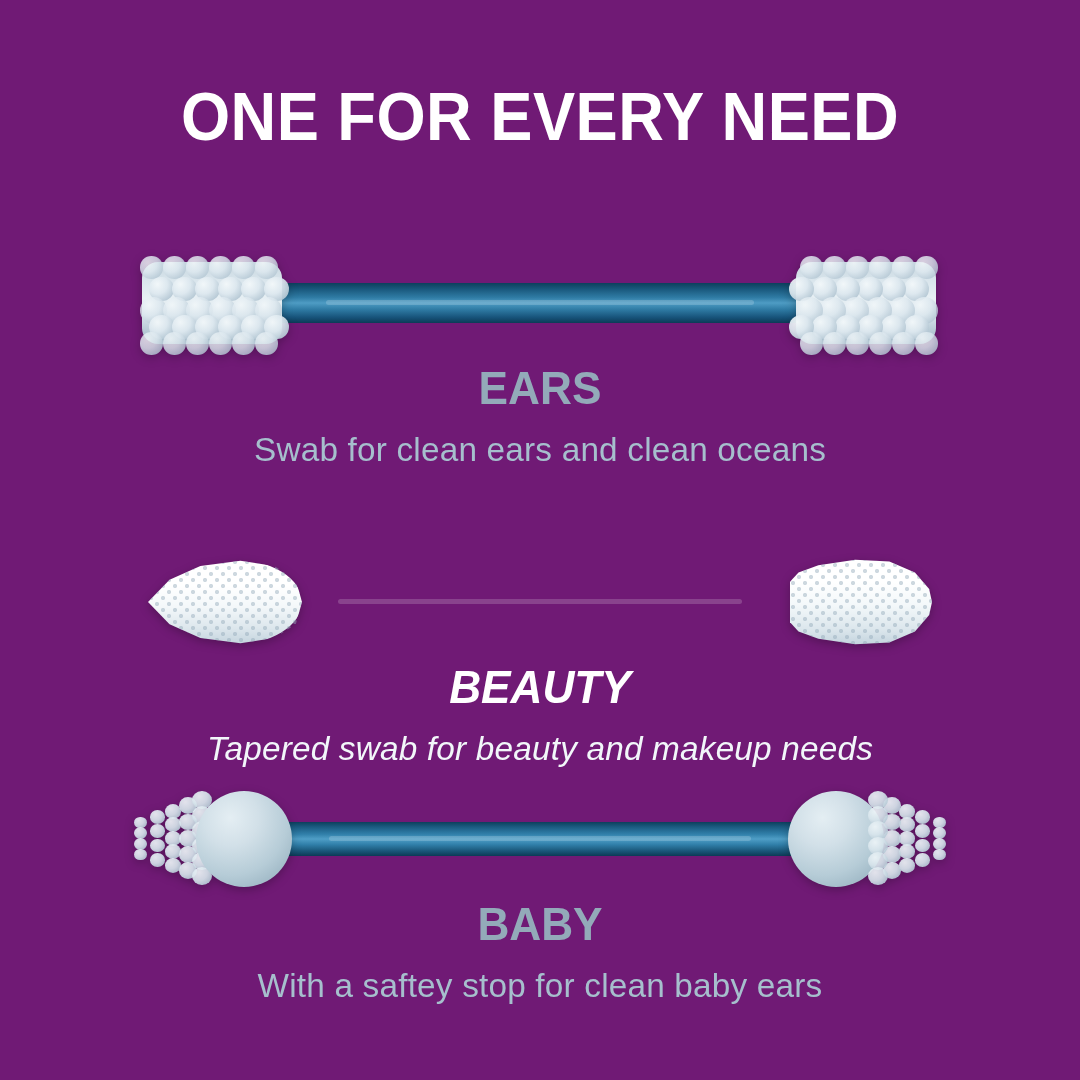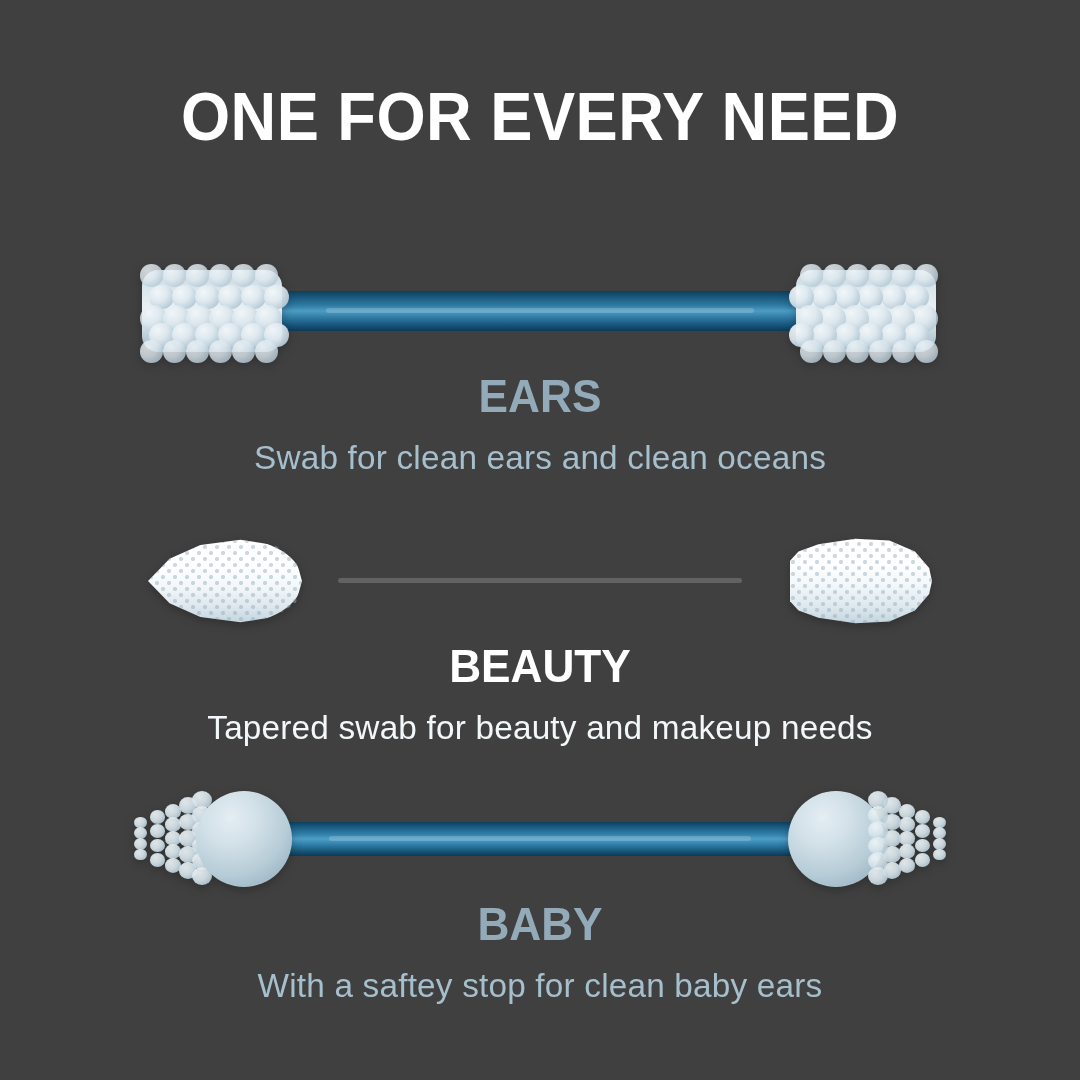--- a/index.html
+++ b/index.html
@@ -12,21 +12,21 @@
     height: 1080px;
     overflow: hidden;
     font-family: "Liberation Sans", sans-serif;
     -webkit-font-smoothing: antialiased;
   }
 
   .poster {
     position: relative;
     width: 1080px;
     height: 1080px;
-    background: #404040;
+    background: #701a75;
     box-sizing: border-box;
   }
 
   
   .headline {
     position: absolute;
     top: 82px;
     left: 0;
     width: 1080px;
     text-align: center;
@@ -38,22 +38,22 @@
     white-space: nowrap;
     transform: scaleX(0.93);
   }
 
   
   .section {
     position: absolute;
     left: 0;
     width: 1080px;
   }
-  .sec-ears   { top: 256px; }
-  .sec-beauty { top: 526px; }
+  .sec-ears   { top: 248px; }
+  .sec-beauty { top: 547px; font-style: italic; }
   .sec-baby   { top: 784px; }
 
   .swab-stage {
     position: relative;
     width: 1080px;
     height: 110px;
   }
 
   .cat-title {
     text-align: center;

